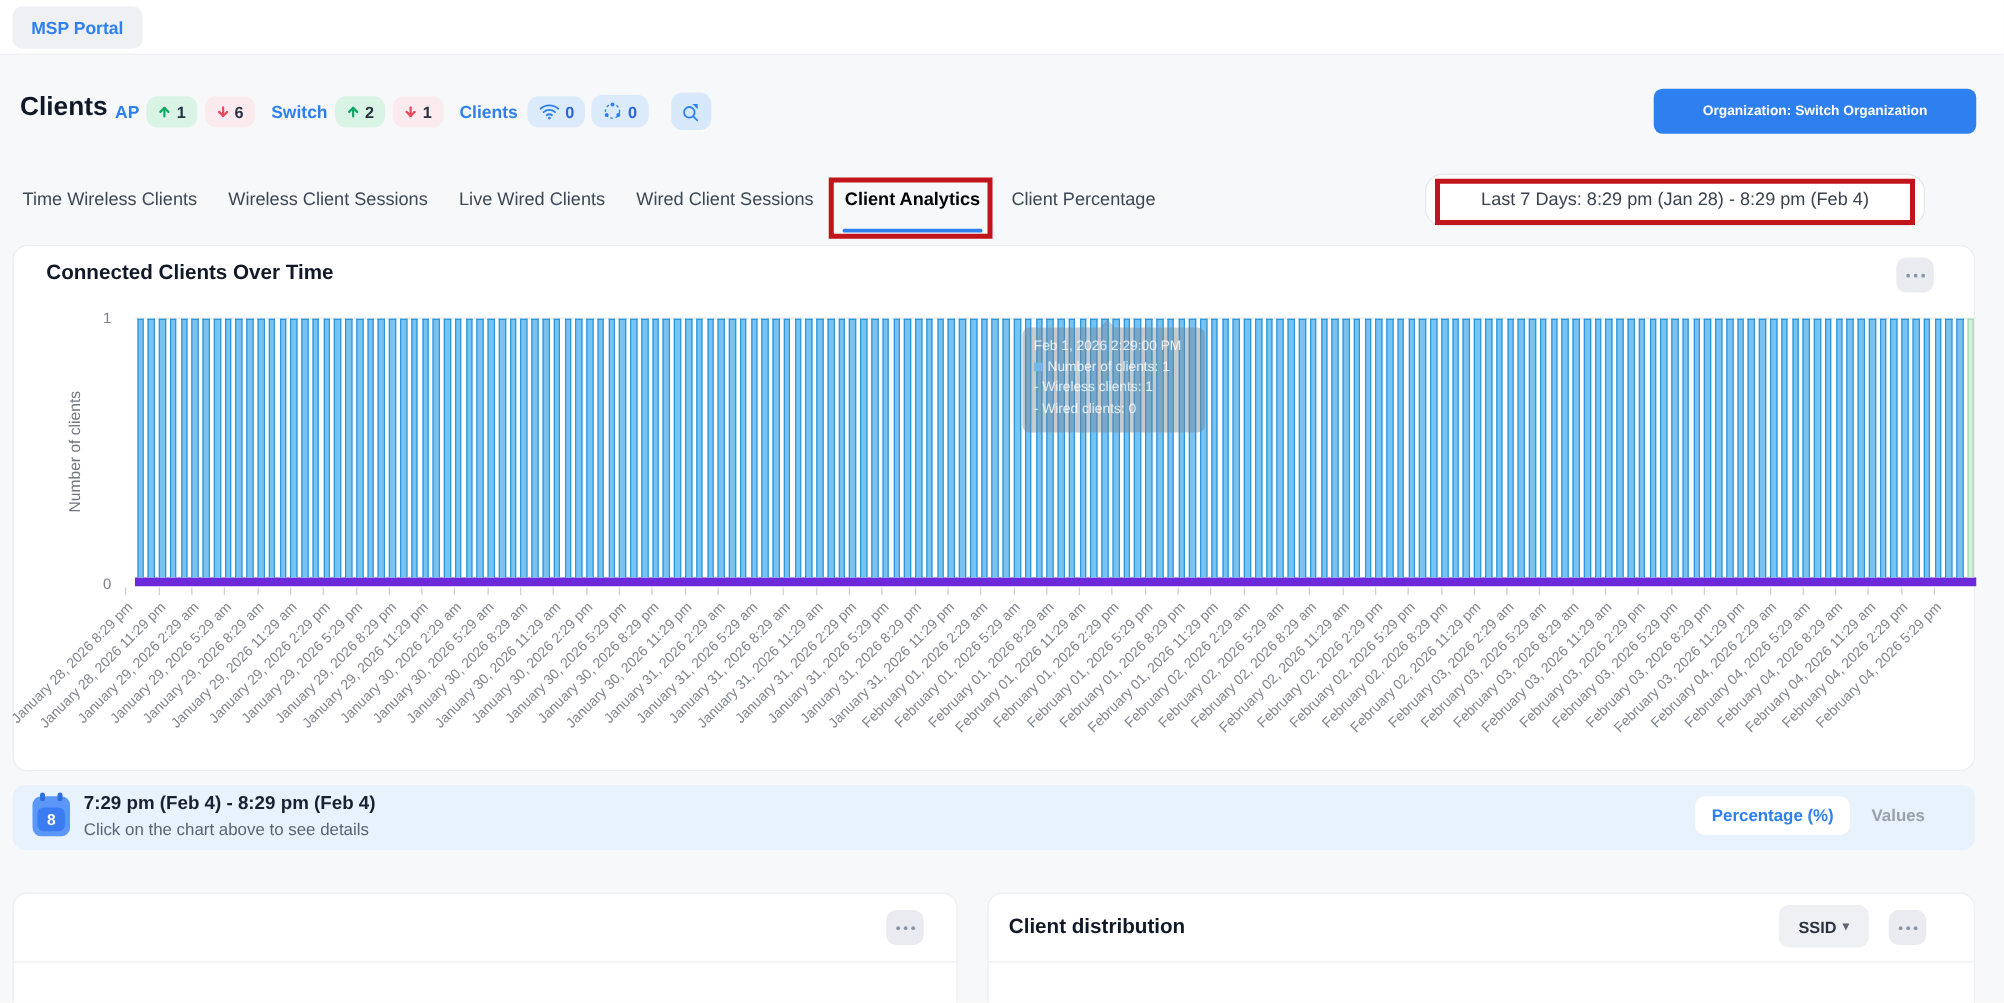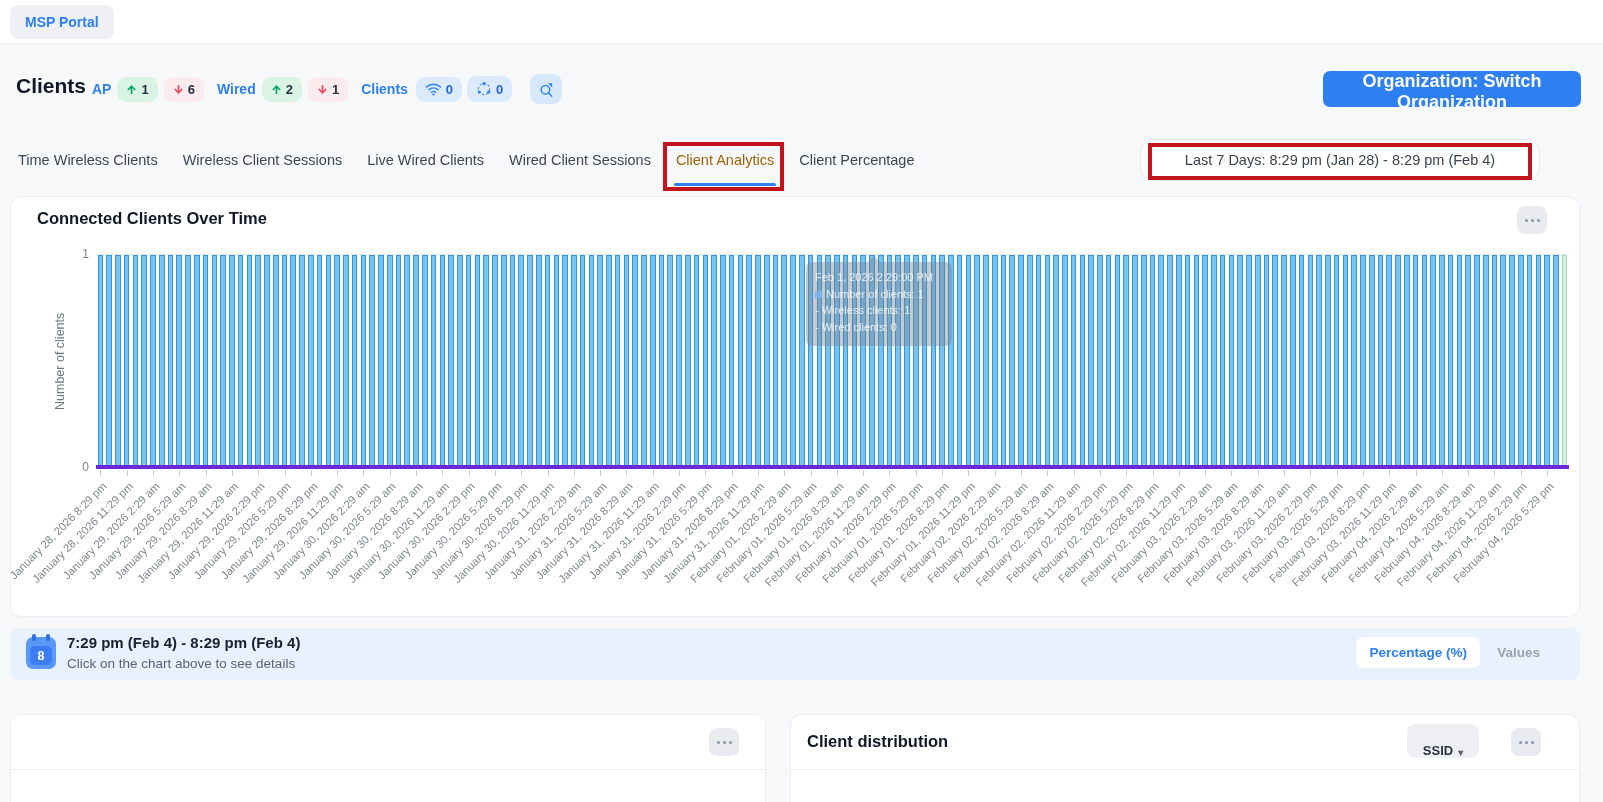--- a/index.html
+++ b/index.html
@@ -22,46 +22,46 @@
   .page-title { position:absolute; left:16px; top:74px; font-size:21px; font-weight:bold; color:#101828; }
   .badge-row { position:absolute; left:92px; top:74px; height:30px; display:flex; align-items:center; }
   .grp-lbl { color:#2e80f0; font-weight:bold; font-size:14px; }
   .badge { display:flex; align-items:center; gap:4px; padding:5px 9px; border-radius:9px; font-size:13px; font-weight:bold; color:#273142; }
   .badge.green { background:#d9f3e5; }
   .badge.red { background:#fcebee; }
   .badge.blue { background:#dcebfc; color:#2b63d9; }
   .badge svg { display:block; }
   .sq-btn { width:32px; height:30px; background:#d8e8fb; border-radius:9px; display:flex; align-items:center; justify-content:center; cursor:pointer; }
   .org-button { position:absolute; left:1323px; top:71px; width:258px; height:36px; background:#2e80f0; border:none; border-radius:7px;
-                color:#fff; font-family:inherit; font-size:18px; font-weight:bold; cursor:pointer; }
+                color:#fff; font-family:inherit; font-size:11px; font-weight:bold; cursor:pointer; }
 
   
   .tabs { position:absolute; left:18px; top:152px; display:flex; gap:25px; height:34px; }
   .tab { position:relative; font-size:14.5px; color:#3d4754; padding-bottom:14px; cursor:pointer; white-space:nowrap; }
-  .tab.active { color:#a16207; }
+  .tab.active { color:#000000;font-weight:bold; }
   .tab.active::after { content:""; position:absolute; left:-2px; right:-2px; bottom:0; height:3px; background:#2e80f0; border-radius:2px; }
   .tab .red-box { position:absolute; left:-13px; right:-10px; top:-10px; bottom:-5px; border:4px solid #c1151b; pointer-events:none; z-index:40; }
 
   
   .range-ctl { position:absolute; left:1140px; top:139px; width:400px; height:42px; background:#fff; border:1px solid #e5e8ed;
                border-radius:14px; display:flex; align-items:center; justify-content:center; font-size:14.5px; color:#39424e; cursor:pointer; }
   .range-red-box { position:absolute; left:1148px; top:143px; width:384px; height:37px; border:4px solid #c1151b; z-index:40; pointer-events:none; }
 
   
   .card { position:absolute; background:#fff; border:1px solid #eceef2; border-radius:12px; }
   .chart-card { left:10px; top:196px; width:1570px; height:421px; }
   .card-title { position:absolute; left:26px; top:12px; font-size:16.5px; font-weight:bold; color:#111827; }
   .ellipsis-btn { position:absolute; width:30px; height:28px; background:#e9ebf1; border-radius:8px; display:flex; align-items:center; justify-content:center; gap:3px; cursor:pointer; }
   .ellipsis-btn i { width:3px; height:3px; border-radius:50%; background:#8a93a6; }
   .chart-card .ellipsis-btn { right:32px; top:9px; }
 
   .y-title { position:absolute; left:38px; top:57px; height:215px; width:22px; display:flex; align-items:center; justify-content:center;
              writing-mode:vertical-rl; transform:rotate(180deg); font-size:12.5px; color:#6f7680; }
   .y-tick { position:absolute; left:40px; width:38px; text-align:right; font-size:12px; color:#7b818b; }
-  .plot { position:absolute; left:85px; top:57px; width:1473px; height:215px; border-top:1px solid #e8eaed; border-bottom:4px solid #6d28d9; }
+  .plot { position:absolute; left:97px; top:57px; width:1473px; height:215px; border-top:1px solid #e8eaed; border-bottom:7px solid #6d28d9; }
   .bar { position:absolute; top:0; bottom:0; width:5.6px; background:#79c3f2; border:1px solid #2e96da; border-bottom:none; }
   .bar.selected { background:#d7eedd; border-color:#a6d7b3; }
   .xticks { position:absolute; left:85px; top:273px; width:1473px; height:7px; }
   .xtick { position:absolute; top:0; width:1px; height:6px; background:#ccd0d6; }
   .xlabels { position:absolute; left:85px; top:281px; width:1473px; height:132px; }
   .xlab { position:absolute; top:0; width:0; height:0; }
   .xlab span { position:absolute; right:0; top:2px; transform-origin:100% 0; transform:rotate(-45deg);
                white-space:nowrap; font-size:11.3px; color:#80868f; }
 
   
@@ -85,22 +85,22 @@
                  color:#2e80f0; font-size:13.5px; font-weight:bold; cursor:pointer; }
   .toggle-values { position:absolute; right:40px; top:17px; color:#99a1ad; font-size:13.5px; font-weight:bold; cursor:pointer; }
 
   
   .bcard-left { left:10px; top:714px; width:756px; height:120px; }
   .bcard-right { left:790px; top:714px; width:790px; height:120px; }
   .bcard-title { position:absolute; left:16px; top:17px; font-size:16.5px; font-weight:bold; color:#111827; }
   .bdivider { position:absolute; left:0; right:0; top:54px; border-top:1px solid #edeff3; }
   .bcard-left .ellipsis-btn { right:26px; top:13px; }
   .bcard-right .ellipsis-btn { right:38px; top:13px; }
-  .ssid-btn { position:absolute; left:616px; top:9px; width:72px; height:34px; background:#eef0f4; border-radius:8px;
-              display:flex; align-items:flex-end; justify-content:center; gap:5px; font-size:13px; font-weight:bold; color:#2a3240; cursor:pointer; }
+  .ssid-btn { position:absolute; left:632px; top:9px; width:72px; height:34px; background:#eef0f4; border-radius:8px;
+              display:flex; align-items:center; justify-content:center; gap:5px; font-size:13px; font-weight:bold; color:#2a3240; cursor:pointer; }
   .caret { font-size:10px; color:#5b6472; }
 </style>
 </head>
 <body>
 
 <div id="app">
 
   <div class="topbar">
     <div class="brand-chip">MSP Portal</div>
   </div>
@@ -118,21 +118,21 @@
     </span>
     <span style="width:6px"></span>
     <span class="badge red">
       <svg width="11" height="11" viewBox="0 0 12 12" fill="none" stroke="#e8495f" stroke-width="1.9" stroke-linecap="round" stroke-linejoin="round">
           <path d="M6 2v7.5"></path>
           <path d="M2.5 6 6 9.5 9.5 6"></path>
         </svg>
       <span>6</span>
     </span>
     <span style="width:13px"></span>
-    <span class="grp-lbl">Wired</span>
+    <span class="grp-lbl">Switch</span>
     <span style="width:6px"></span>
     <span class="badge green">
       <svg width="11" height="11" viewBox="0 0 12 12" fill="none" stroke="#0da863" stroke-width="1.9" stroke-linecap="round" stroke-linejoin="round">
           <path d="M6 10V2.5"></path>
           <path d="M2.5 6 6 2.5 9.5 6"></path>
         </svg>
       <span>2</span>
     </span>
     <span style="width:6px"></span>
     <span class="badge red">

